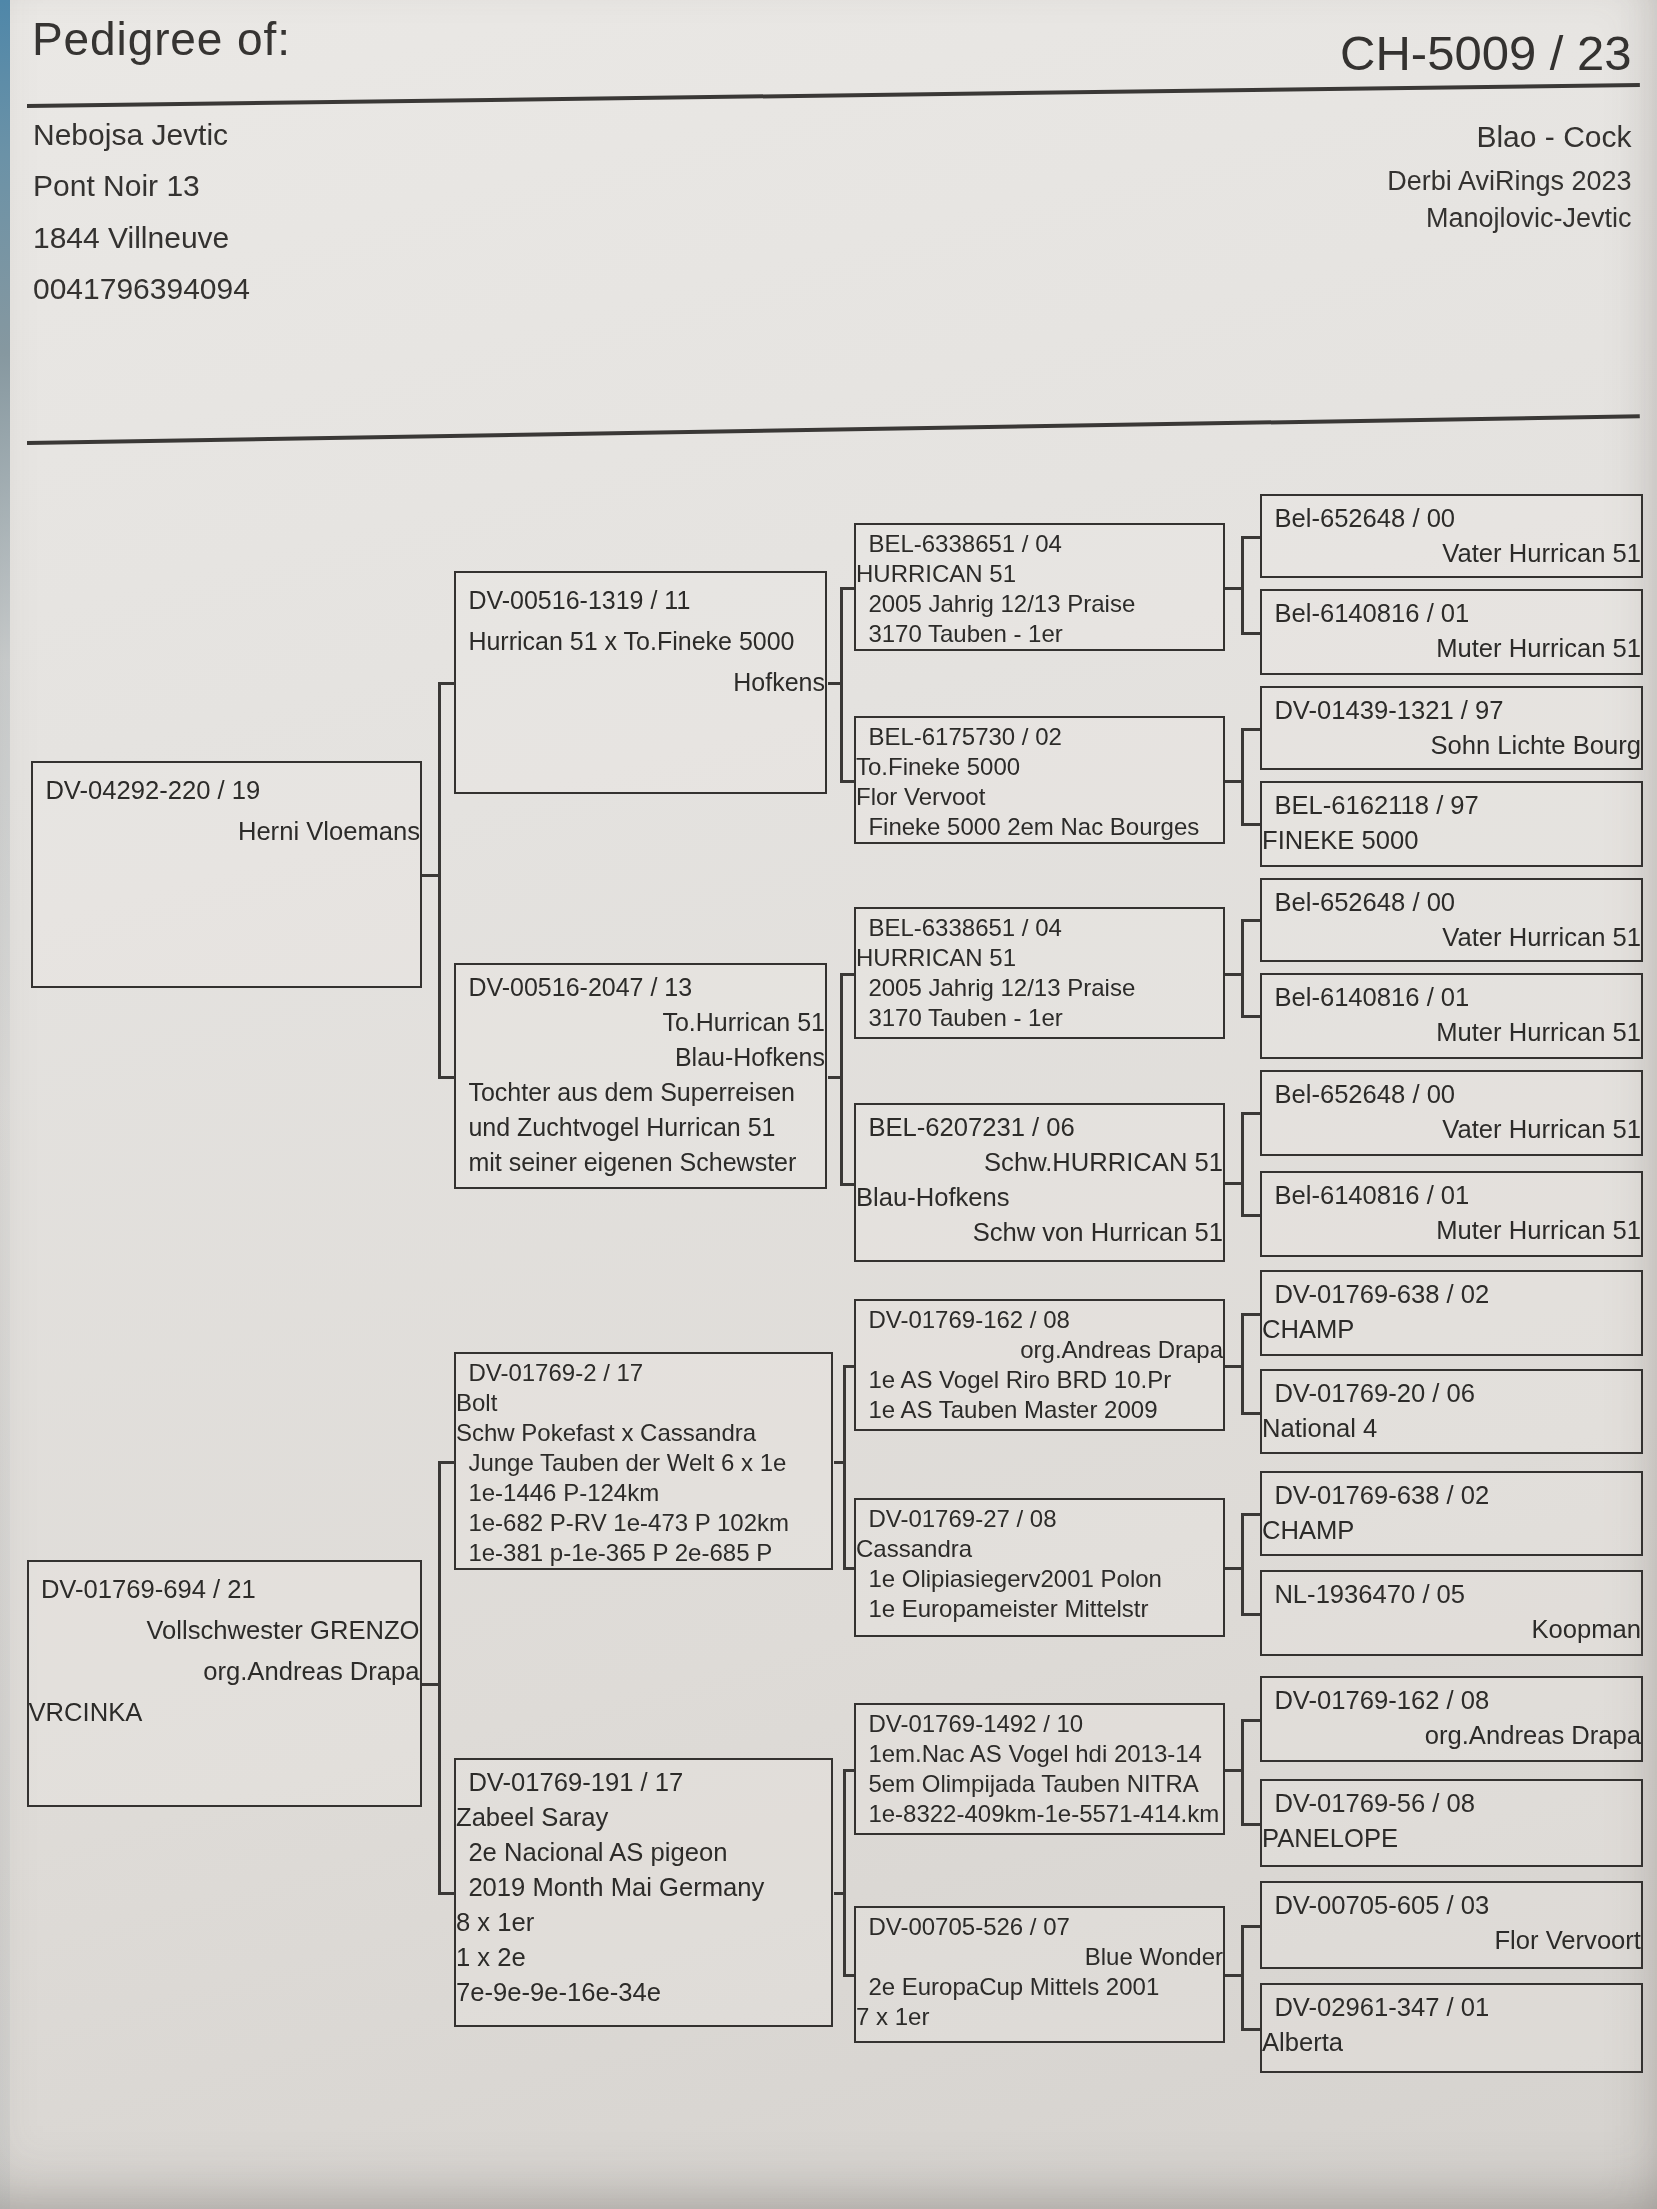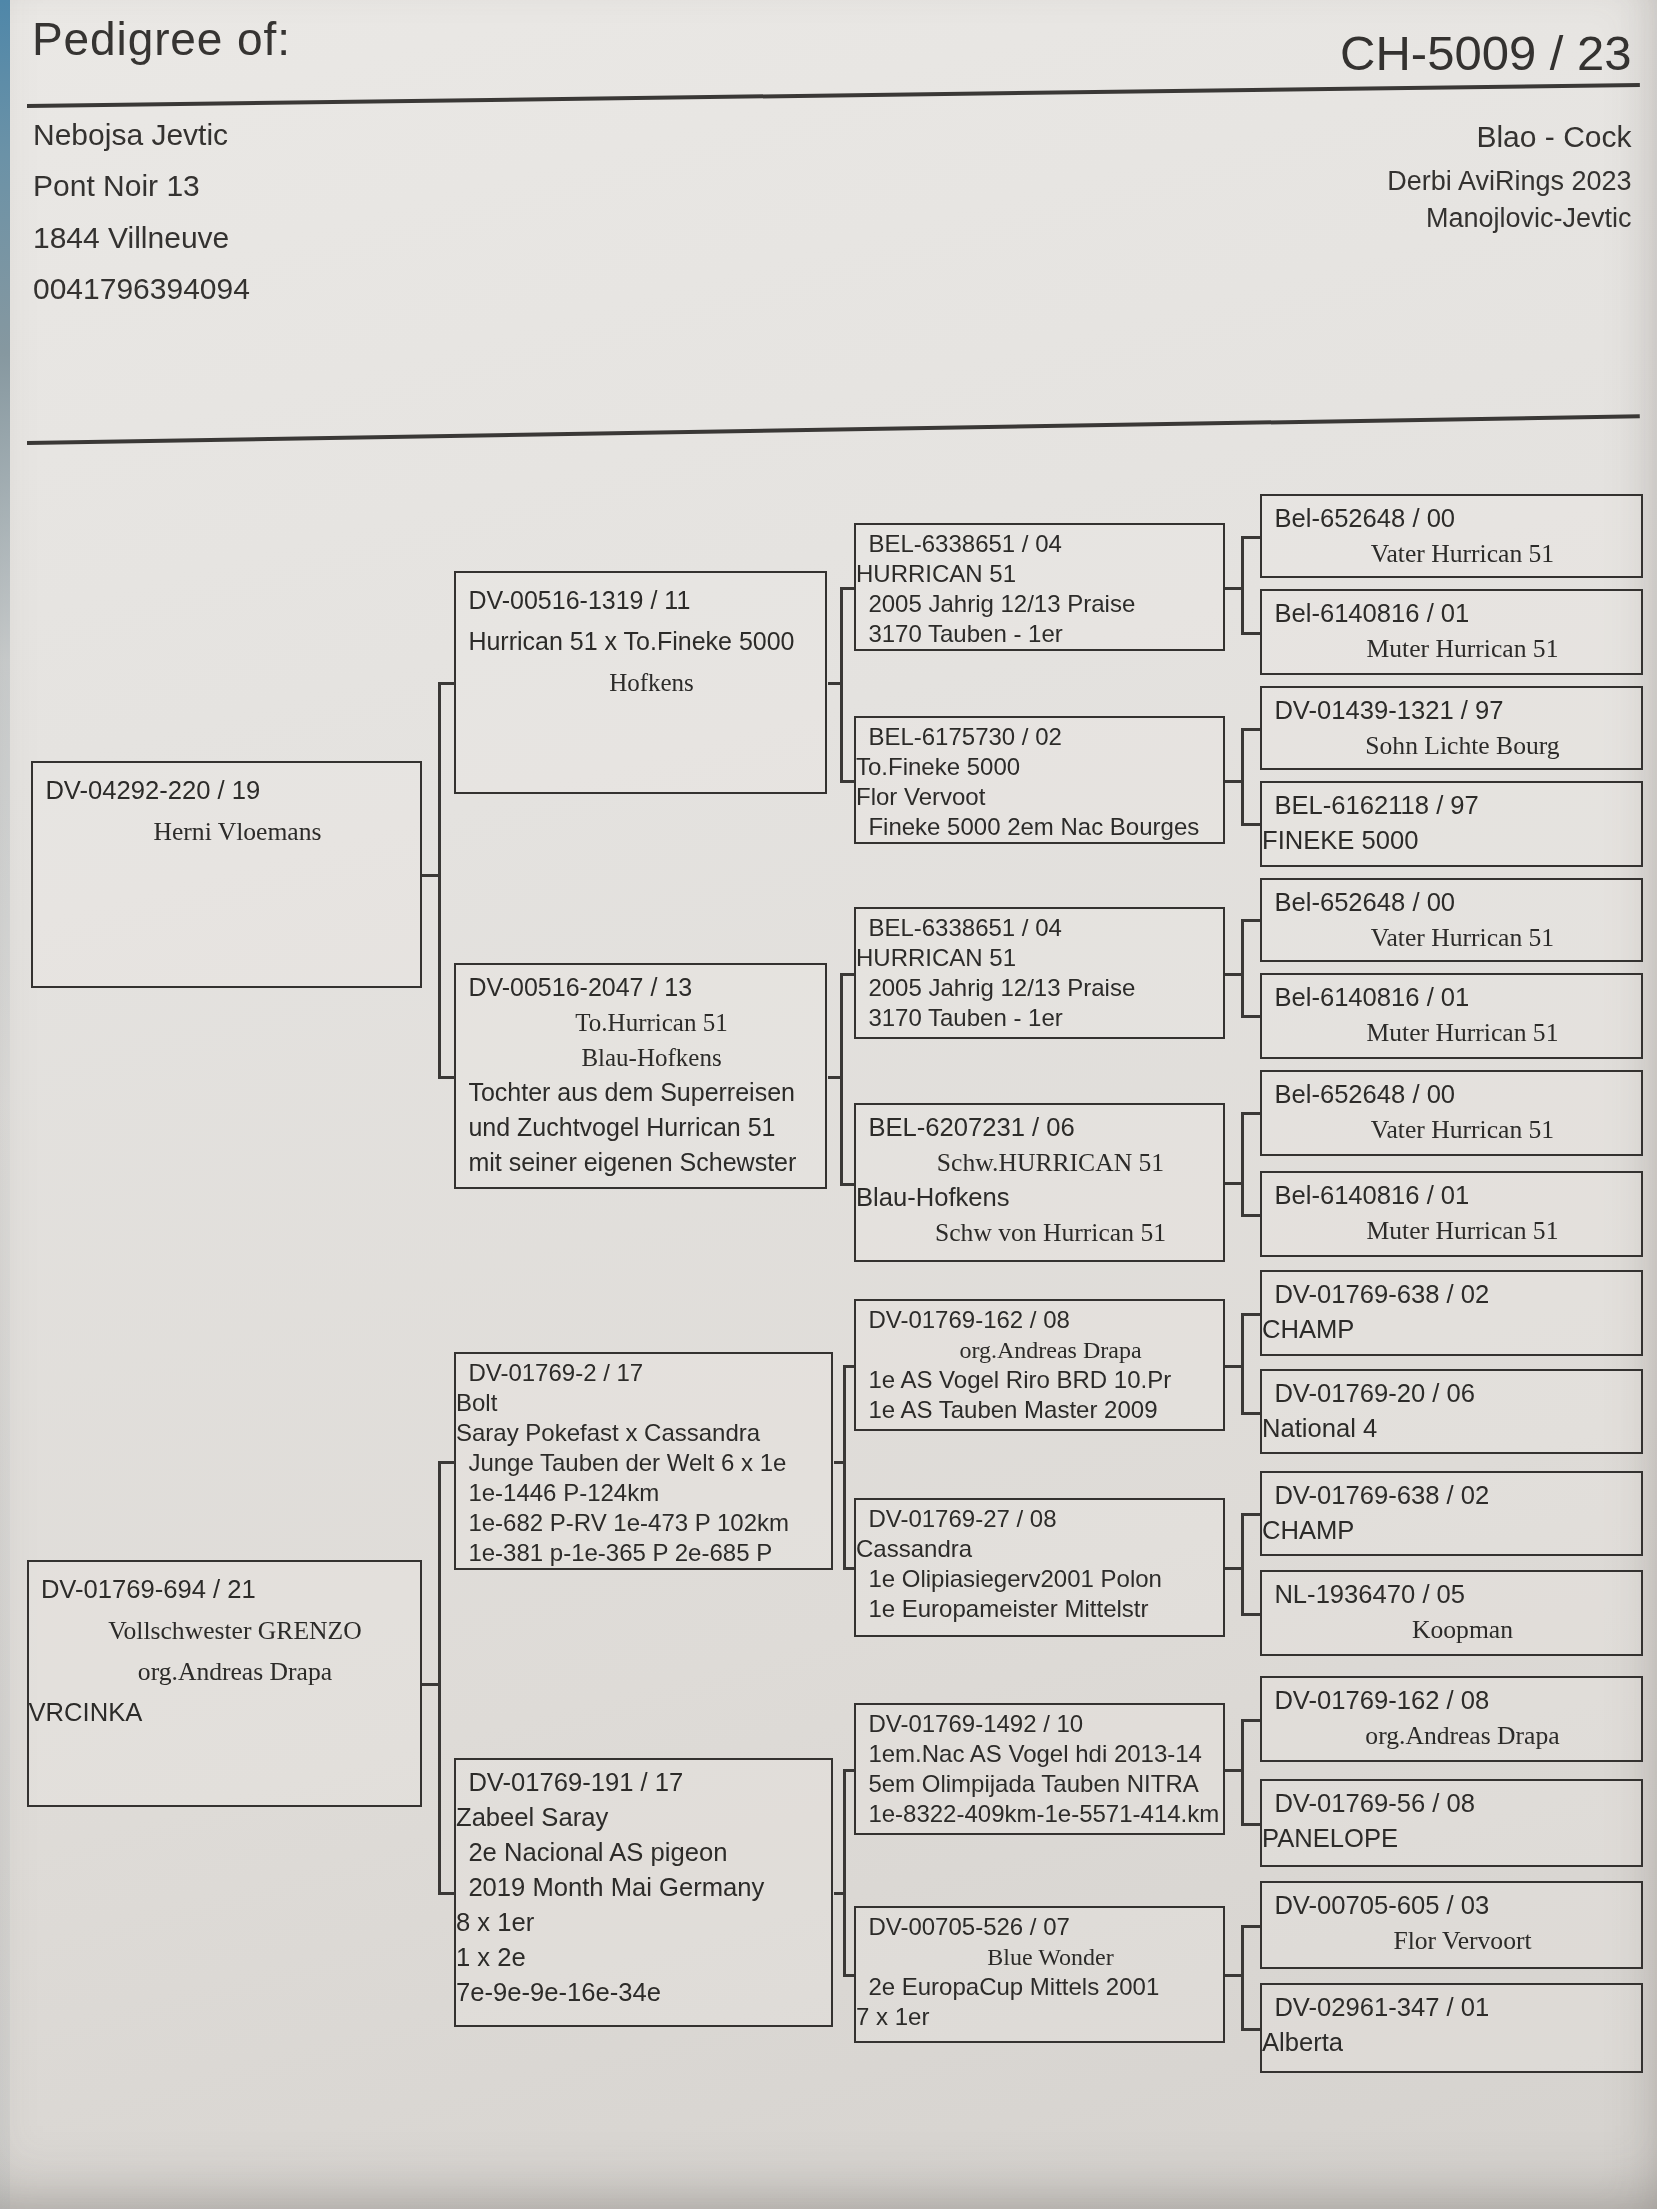--- a/index.html
+++ b/index.html
@@ -25,21 +25,21 @@
   .pbox{
     position:absolute;border:2.6px solid #343230;box-sizing:border-box;
     font-size:25.6px;line-height:35px;padding-top:5.3px;overflow:hidden;
     background:rgba(238,236,233,0.25);
   }
   .pbox.sm{font-size:24px;line-height:30px;padding-top:4.4px;}
   .pbox.lg{font-size:25.6px;line-height:41px;padding-top:7px;}
   .pbox.f28{font-size:25px;}
   .ln{white-space:nowrap;}
   .ln.a-l{padding-left:12.4px;text-align:left;}
-  .ln.a-i{padding-left:22px;text-align:center;font-family:Liberation Serif, serif;}
+  .ln.a-i{padding-left:22px;text-align:right;}
   .ln.a-c{}
   .conn{position:absolute;background:#3a3836;}
 </style>
 </head>
 <body>
 
 <div id="page">
   <div class="scan-edge"></div>
 
   <div class="title">Pedigree of:</div>
@@ -79,21 +79,21 @@
         <div class="ln a-l">DV-00516-2047 / 13</div>
         <div class="ln a-i">To.Hurrican 51</div>
         <div class="ln a-i">Blau-Hofkens</div>
         <div class="ln a-l">Tochter aus dem Superreisen</div>
         <div class="ln a-l">und Zuchtvogel Hurrican 51</div>
         <div class="ln a-l">mit seiner eigenen Schewster</div>
       </div>
     <div class="pbox sm" style="left:454px;top:1352px;width:379px;height:218px;">
         <div class="ln a-l">DV-01769-2 / 17</div>
         <div class="ln a-c">Bolt</div>
-        <div class="ln a-c">Saray Pokefast x Cassandra</div>
+        <div class="ln a-c">Schw Pokefast x Cassandra</div>
         <div class="ln a-l">Junge Tauben der Welt 6 x 1e</div>
         <div class="ln a-l">1e-1446 P-124km</div>
         <div class="ln a-l">1e-682 P-RV 1e-473 P 102km</div>
         <div class="ln a-l">1e-381 p-1e-365 P 2e-685 P</div>
       </div>
     <div class="pbox" style="left:454px;top:1758px;width:379px;height:269px;">
         <div class="ln a-l">DV-01769-191 / 17</div>
         <div class="ln a-c">Zabeel Saray</div>
         <div class="ln a-l">2e Nacional AS pigeon</div>
         <div class="ln a-l">2019 Month Mai Germany</div>

